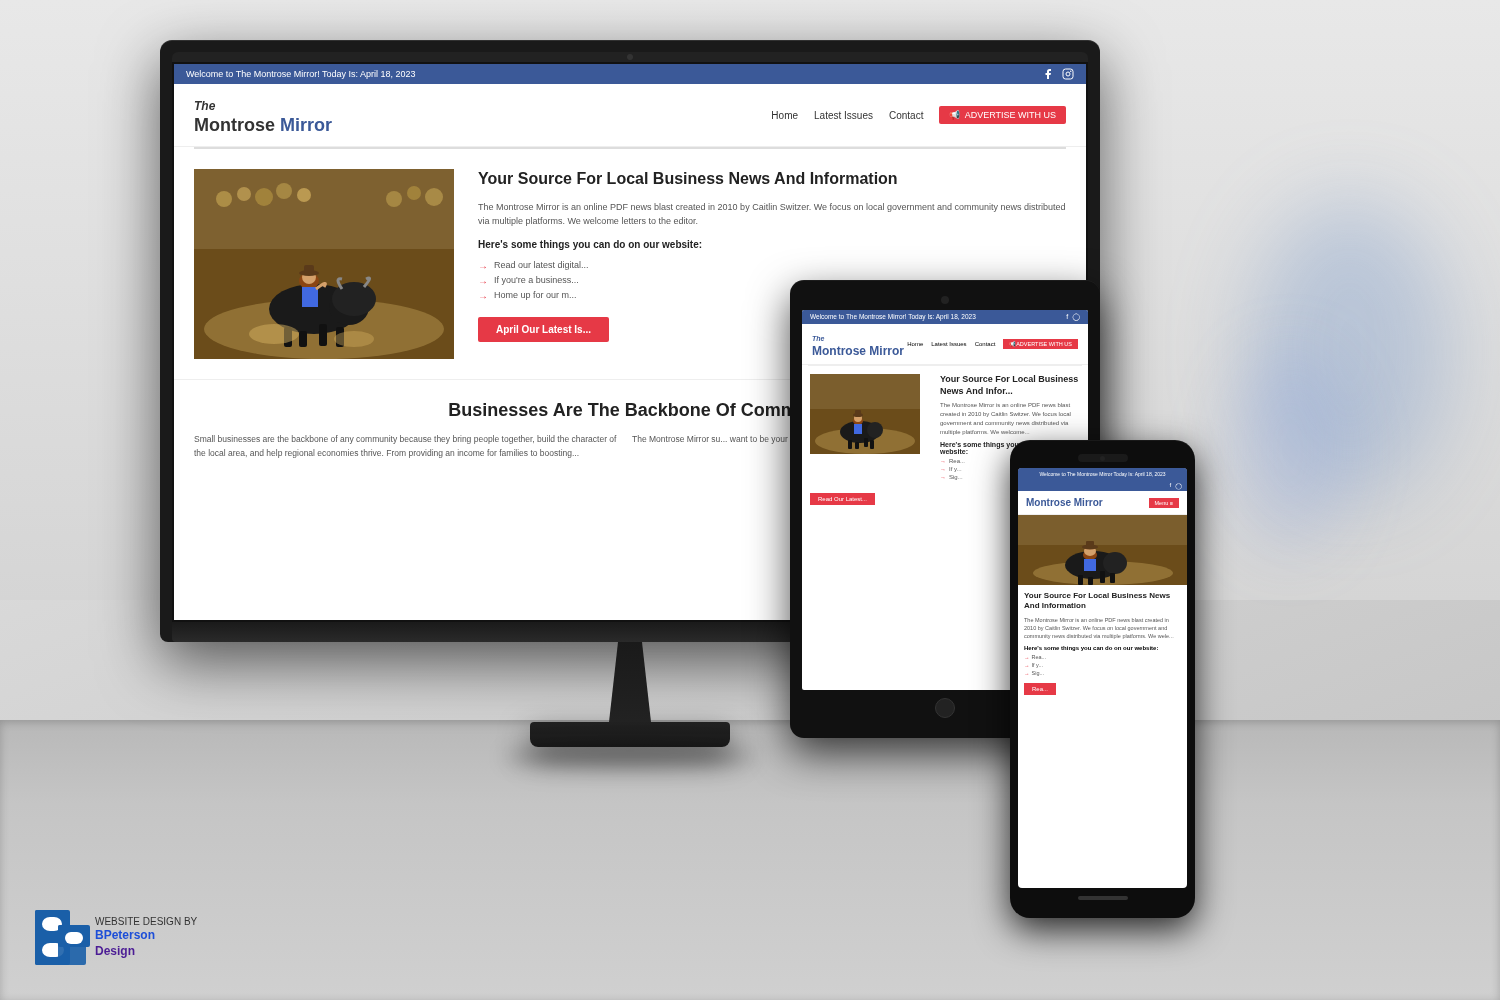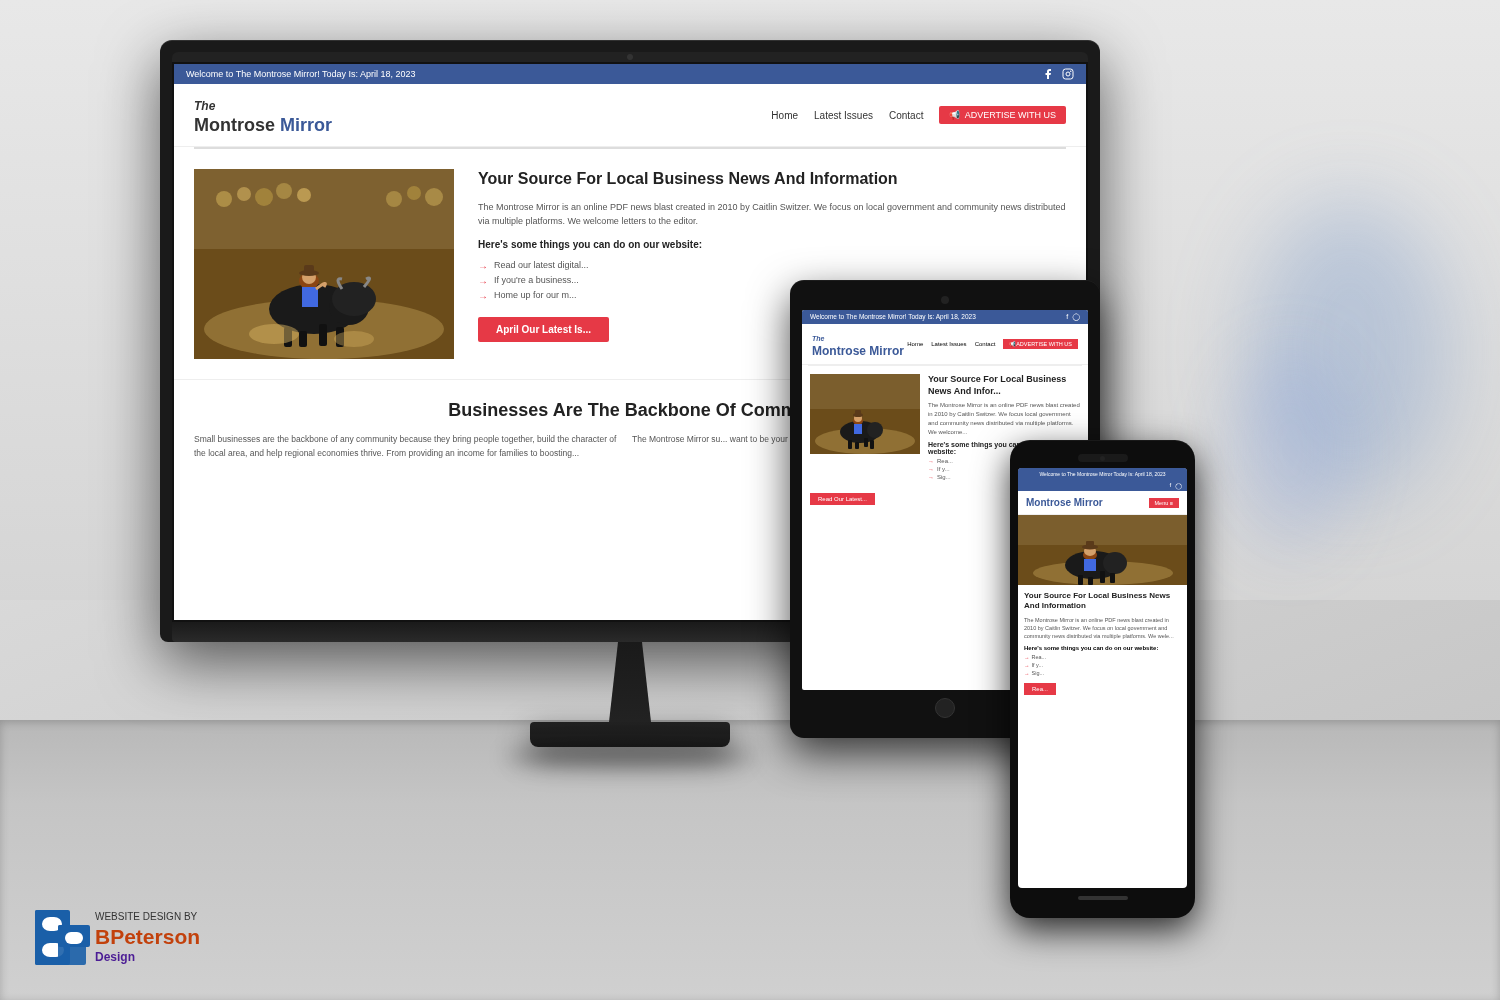--- a/index.html
+++ b/index.html
@@ -336,21 +336,21 @@
     }
     .tablet-advertise {
       background: #e63946;
       color: white;
       padding: 2px 6px;
       font-size: 5.5px;
     }
     .tablet-hero {
       display: flex;
       padding: 8px;
-      gap: 8px;
+      gap: 20px;
     }
     .tablet-hero-img {
       width: 110px;
       height: 80px;
       background: linear-gradient(135deg, #8B6914 0%, #5a4010 30%, #3d2a0a 50%, #6b5020 70%, #4a3510 100%);
       flex-shrink: 0;
     }
     .tablet-hero-content {
       flex: 1;
     }
@@ -536,22 +536,22 @@
       font-size: 11px;
       color: #333;
       font-weight: bold;
       line-height: 1.3;
     }
     .bp-text .website-design {
       font-size: 10px;
       font-weight: normal;
     }
     .bp-text .bpeterson {
-      font-size: 21px;
-      color: #c2410c;
+      font-size: 12px;
+      color: #1d4ed8;
       font-weight: bold;
     }
     .bp-text .design {
       font-size: 12px;
       color: #4c1d95;
       font-weight: bold;
     }
 
     
     .table-surface {

